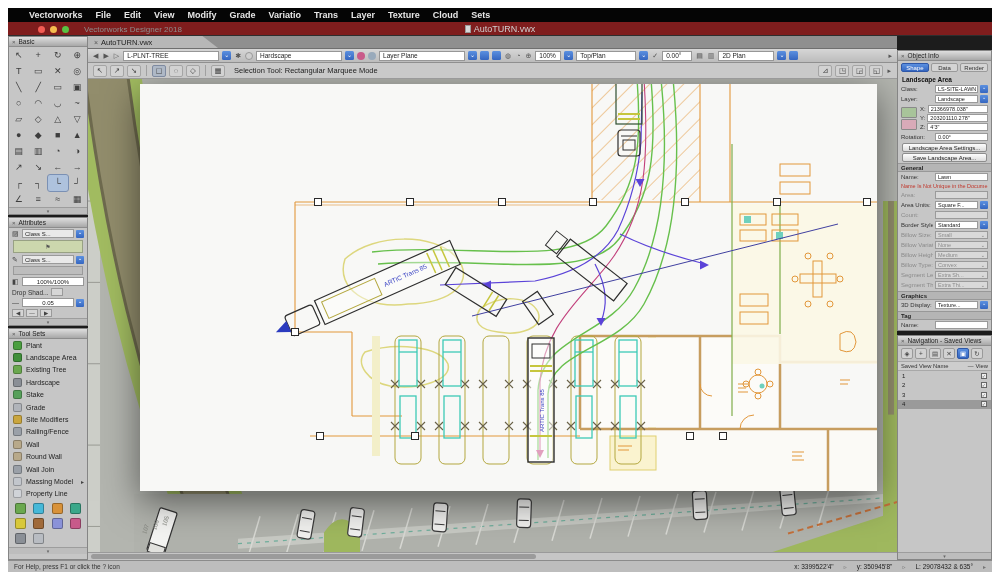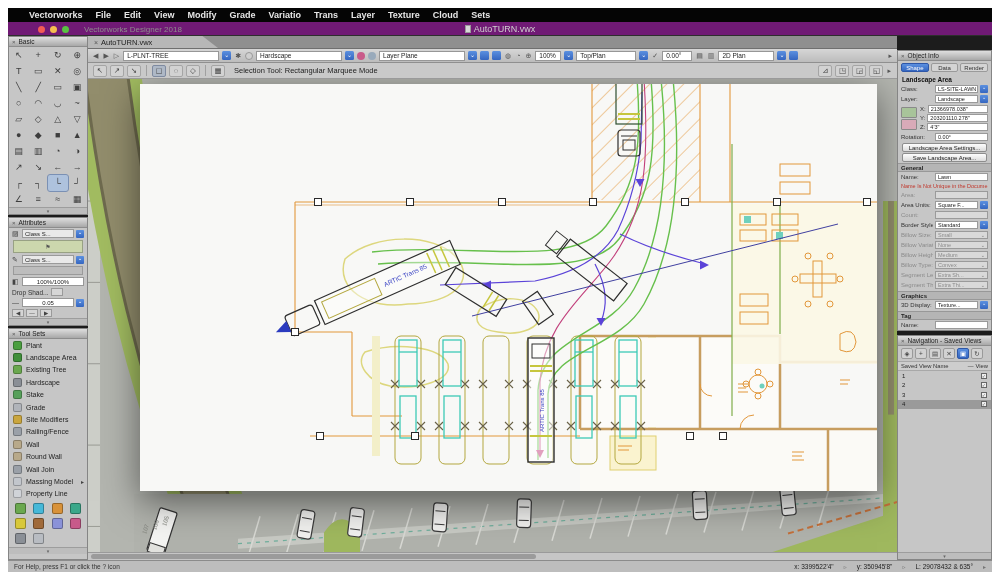--- a/index.html
+++ b/index.html
@@ -7,21 +7,21 @@
   body { position:relative; }
   .frame { position:absolute; left:8px; top:8px; width:984px; height:564px; background:#141414; }
 
   
   .menubar { position:absolute; left:0; top:0; right:0; height:14px; background:#050505; display:flex; align-items:center; padding-left:8px; color:#e6e6e6; font-size:9px; }
   .menubar .apple { margin-right:13px; font-size:8px; color:#eee; }
   .menubar .mi { margin-right:13px; white-space:nowrap;font-weight:bold; }
   .menubar .mi.first { font-weight:bold; }
 
   
-  .titlebar { position:absolute; left:0; top:14px; right:0; height:14px; background:#701a75; border-bottom:1px solid #2e2e2e; }
+  .titlebar { position:absolute; left:0; top:14px; right:0; height:14px; background:#7f1d1d; border-bottom:1px solid #2e2e2e; }
   .lights { position:absolute; left:30px; top:4px; display:flex; gap:5px; }
   .light { width:7px; height:7px; border-radius:50%; }
   .l-red{background:#f25c54;} .l-yel{background:#f5bd4f;} .l-grn{background:#58c142;}
   .app-title { position:absolute; left:76px; top:3px; font-size:8px; color:#8d8d8d; }
   .win-title { position:absolute; left:0; right:0; top:2px; text-align:center; font-size:9px; color:#cfcfcf; }
   .doc-ico { display:inline-block; width:6px; height:8px; background:#d8d8d8; border:1px solid #9a9a9a; margin-right:3px; vertical-align:-1px; }
 
   
   .main { position:absolute; left:0; top:28px; right:0; bottom:12px; background:#2a2a2a; }
   .center { position:absolute; left:80px; right:95px; top:0; bottom:0; display:flex; flex-direction:column; }

